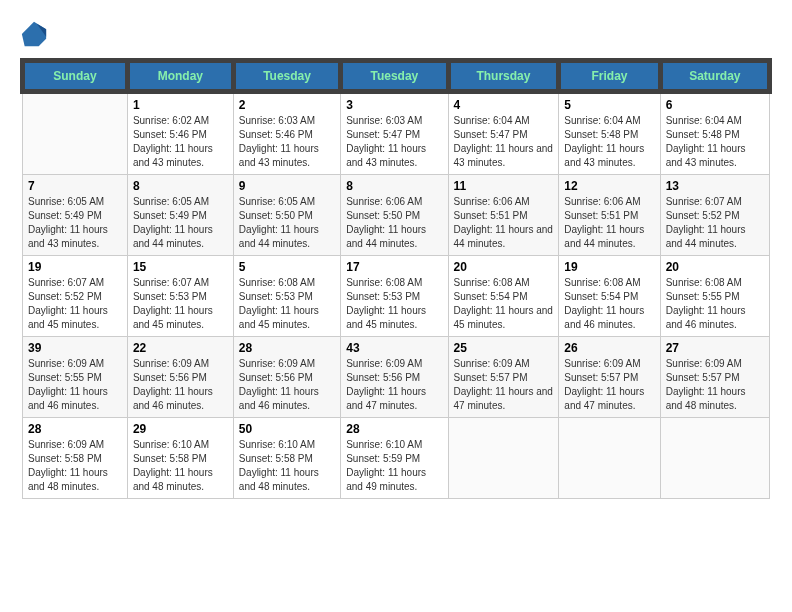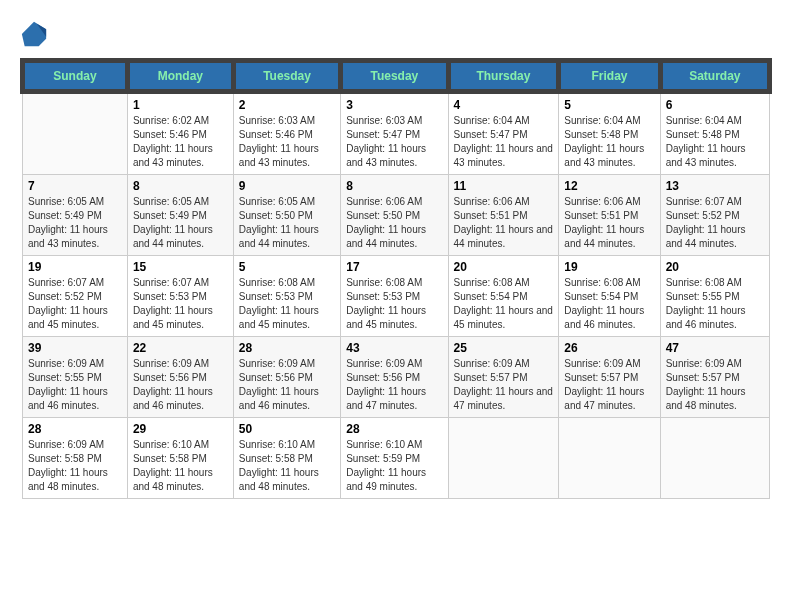--- a/index.html
+++ b/index.html
@@ -223,21 +223,21 @@
         </td>
         <td>
           <div class="day-number">25</div>
           <div class="day-info">Sunrise: 6:09 AM<br>Sunset: 5:57 PM<br>Daylight: 11 hours and 47 minutes.</div>
         </td>
         <td>
           <div class="day-number">26</div>
           <div class="day-info">Sunrise: 6:09 AM<br>Sunset: 5:57 PM<br>Daylight: 11 hours and 47 minutes.</div>
         </td>
         <td>
-          <div class="day-number">47</div>
+          <div class="day-number">27</div>
           <div class="day-info">Sunrise: 6:09 AM<br>Sunset: 5:57 PM<br>Daylight: 11 hours and 48 minutes.</div>
         </td>
       </tr>
       <tr>
         <td>
           <div class="day-number">28</div>
           <div class="day-info">Sunrise: 6:09 AM<br>Sunset: 5:58 PM<br>Daylight: 11 hours and 48 minutes.</div>
         </td>
         <td>
           <div class="day-number">29</div>

